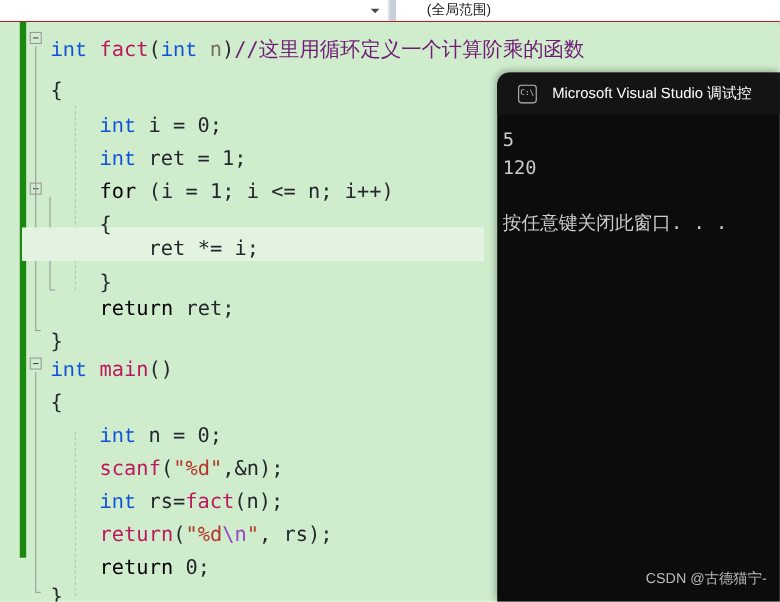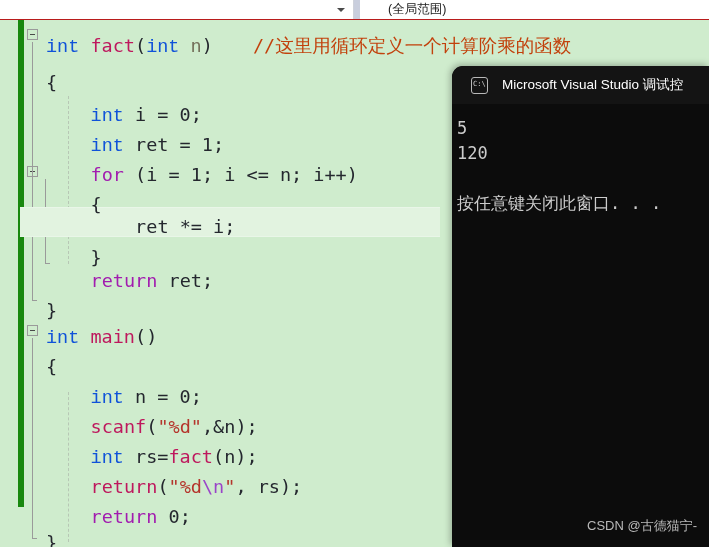--- a/index.html
+++ b/index.html
@@ -100,26 +100,26 @@
   #current-line-highlight{
     position:absolute;left:20px;top:187px;width:420px;height:30px;
     background:#e2f3e0;
     border-top:1px solid #e9f6e8;
     border-bottom:1px solid #e9f6e8;
     box-sizing:border-box;
   }
 
   
   .t-kw       { color:#0f52d9;font-family:Liberation Mono, monospace; }   
-  .t-ctrl     { color:#a21caf; }   
+  .t-ctrl     { color:#000000; }   
   .t-fn       { color:#be185d; }   
   .t-id       { color:#24272e; }   
   .t-num      { color:#24272e; }
   .t-punct    { color:#24272e; }
-  .t-comment  { color:#c2410c;margin-left:40px; }
+  .t-comment  { color:#701a75; }
   .t-string   { color:#b5352c; }
   .t-esc      { color:#9a44c8; }
   .t-param    { color:#74705a; }
 
   
   #console-window{
     position:absolute;left:452px;top:66px;width:257px;height:481px;
     background:#0c0c0c;
     border-top-left-radius:11px;
     overflow:hidden;

